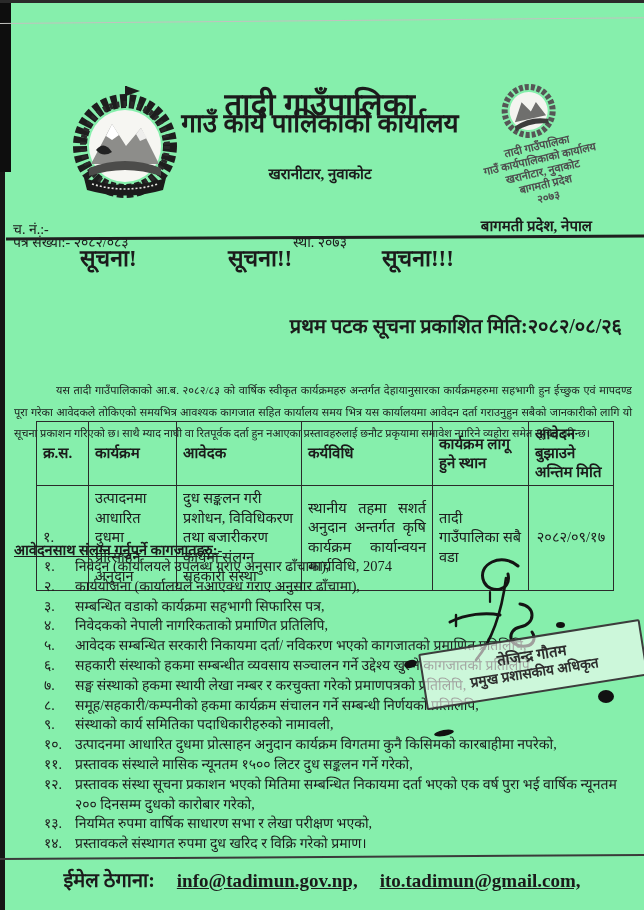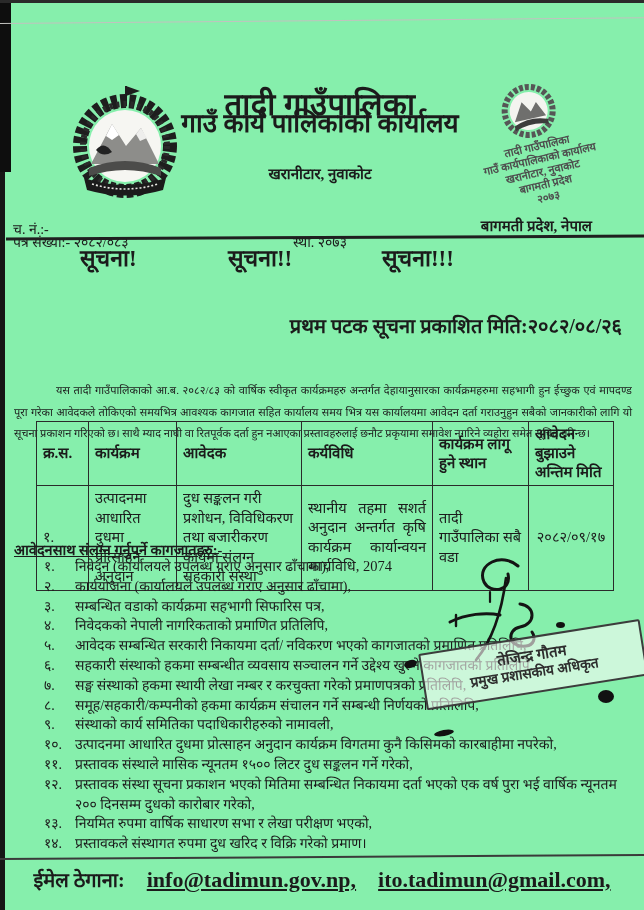--- a/index.html
+++ b/index.html
@@ -68,21 +68,21 @@
   .stamp-title{font-weight:bold;font-size:14px;line-height:18px;}
   .ink{position:absolute;background:#111;border-radius:50%;}
   .ink1{left:404px;top:660px;width:13px;height:8px;transform:rotate(-15deg);}
   .ink2{left:598px;top:690px;width:16px;height:13px;}
   .ink3{left:434px;top:730px;width:20px;height:6px;transform:rotate(-10deg);}
   .ink4{left:556px;top:622px;width:9px;height:6px;}
   
   .rule-foot{position:absolute;left:0;top:856px;width:644px;height:2px;background:#3a3a3a;transform:rotate(-0.35deg);}
   .footer-line{position:absolute;left:0;top:866px;width:644px;text-align:center;}
   .footer-line .lbl{font-weight:bold;font-size:20px;}
-  .footer-line .em{font-weight:bold;font-size:22px;text-decoration:underline;font-family:"Liberation Serif",serif;}
+  .footer-line .em{font-weight:bold;font-size:19px;text-decoration:underline;font-family:"Liberation Serif",serif;}
   .footer-line .gap{display:inline-block;width:14px;}
 </style>
 </head>
 <body>
 
 <div class="page">
 
   <div class="edge-left-thin"></div>
   <div class="edge-left-thick"></div>
   <div class="edge-top"></div>
@@ -169,21 +169,21 @@
     </table>
 
   <div class="doc-heading">आवेदनसाथ संलग्न गर्नुपर्ने कागजातहरु:-</div>
   <div class="doc-list">
     <div class="doc-item">
         <span class="num">१.</span>
         <span class="txt">निवेदन (कार्यालयले उपलब्ध गराए अनुसार ढाँचामा),</span>
       </div>
     <div class="doc-item">
         <span class="num">२.</span>
-        <span class="txt">कार्ययोजना (कार्यालयले उपलब्ध गराए अनुसार ढाँचामा),</span>
+        <span class="txt">कार्ययोजना (कार्यालयले नआएक्ध गराए अनुसार ढाँचामा),</span>
       </div>
     <div class="doc-item">
         <span class="num">३.</span>
         <span class="txt">सम्बन्धित वडाको कार्यक्रमा सहभागी सिफारिस पत्र,</span>
       </div>
     <div class="doc-item">
         <span class="num">४.</span>
         <span class="txt">निवेदकको नेपाली नागरिकताको प्रमाणित प्रतिलिपि,</span>
       </div>
     <div class="doc-item">

